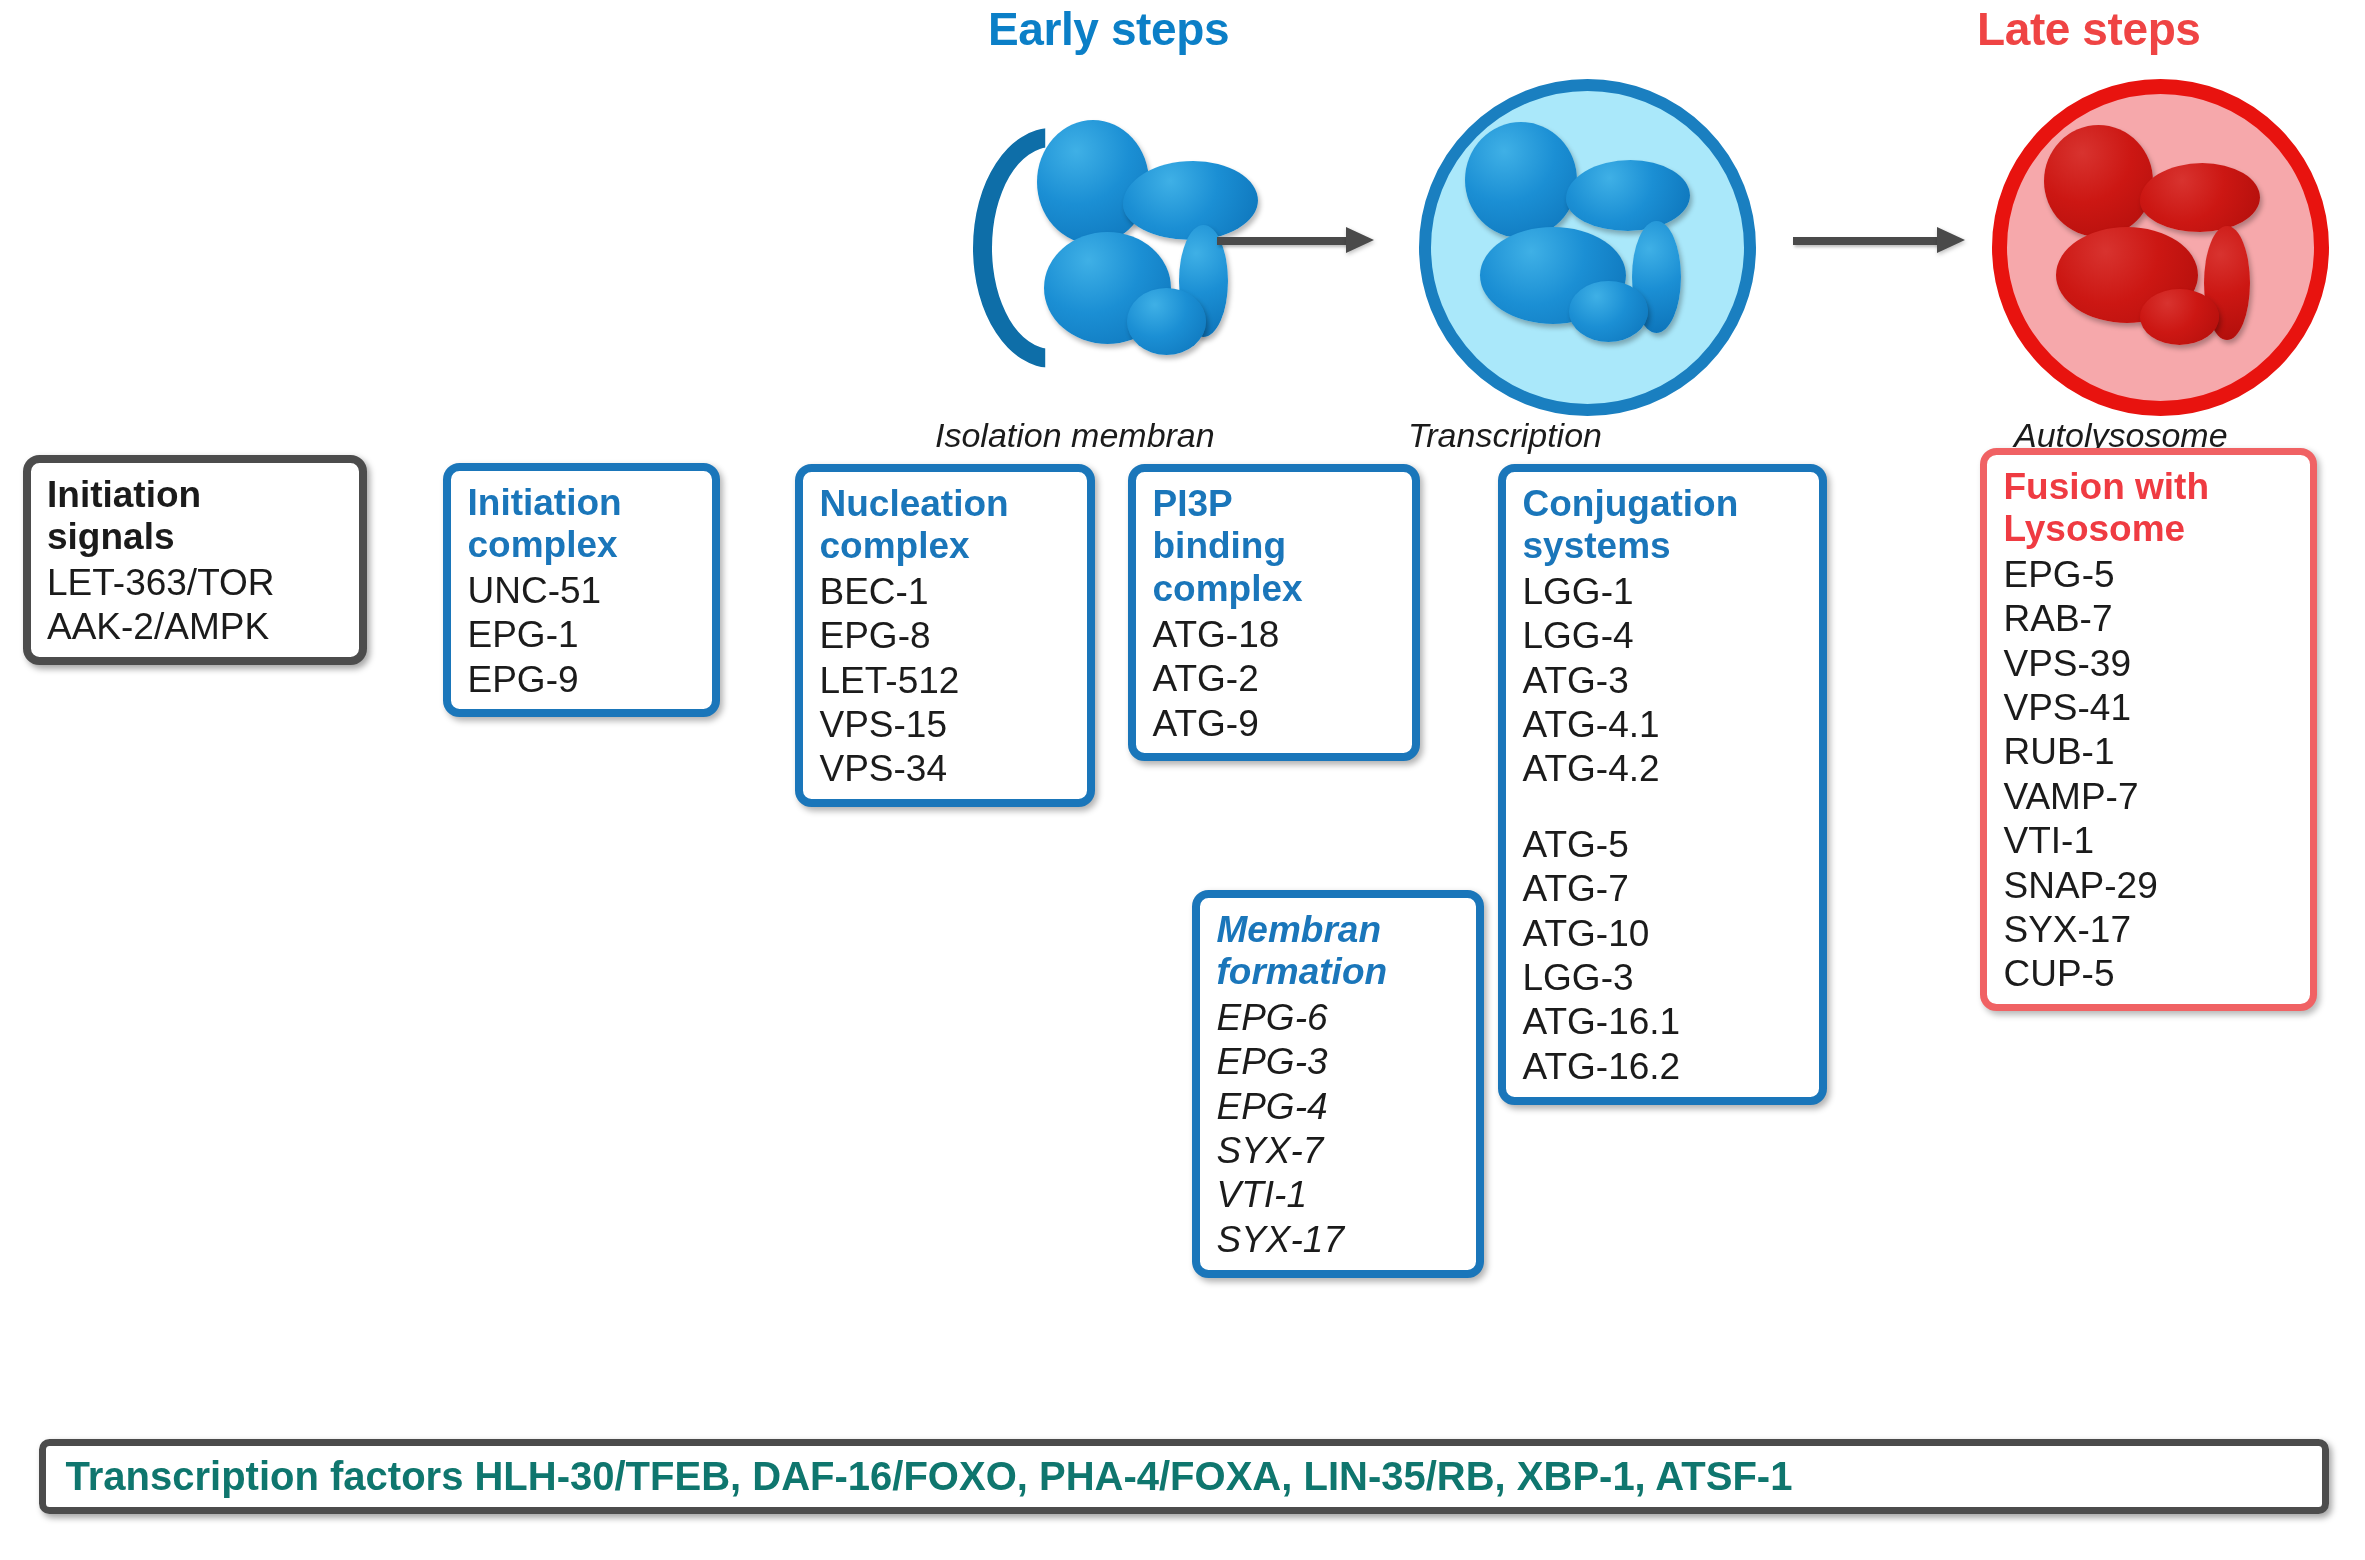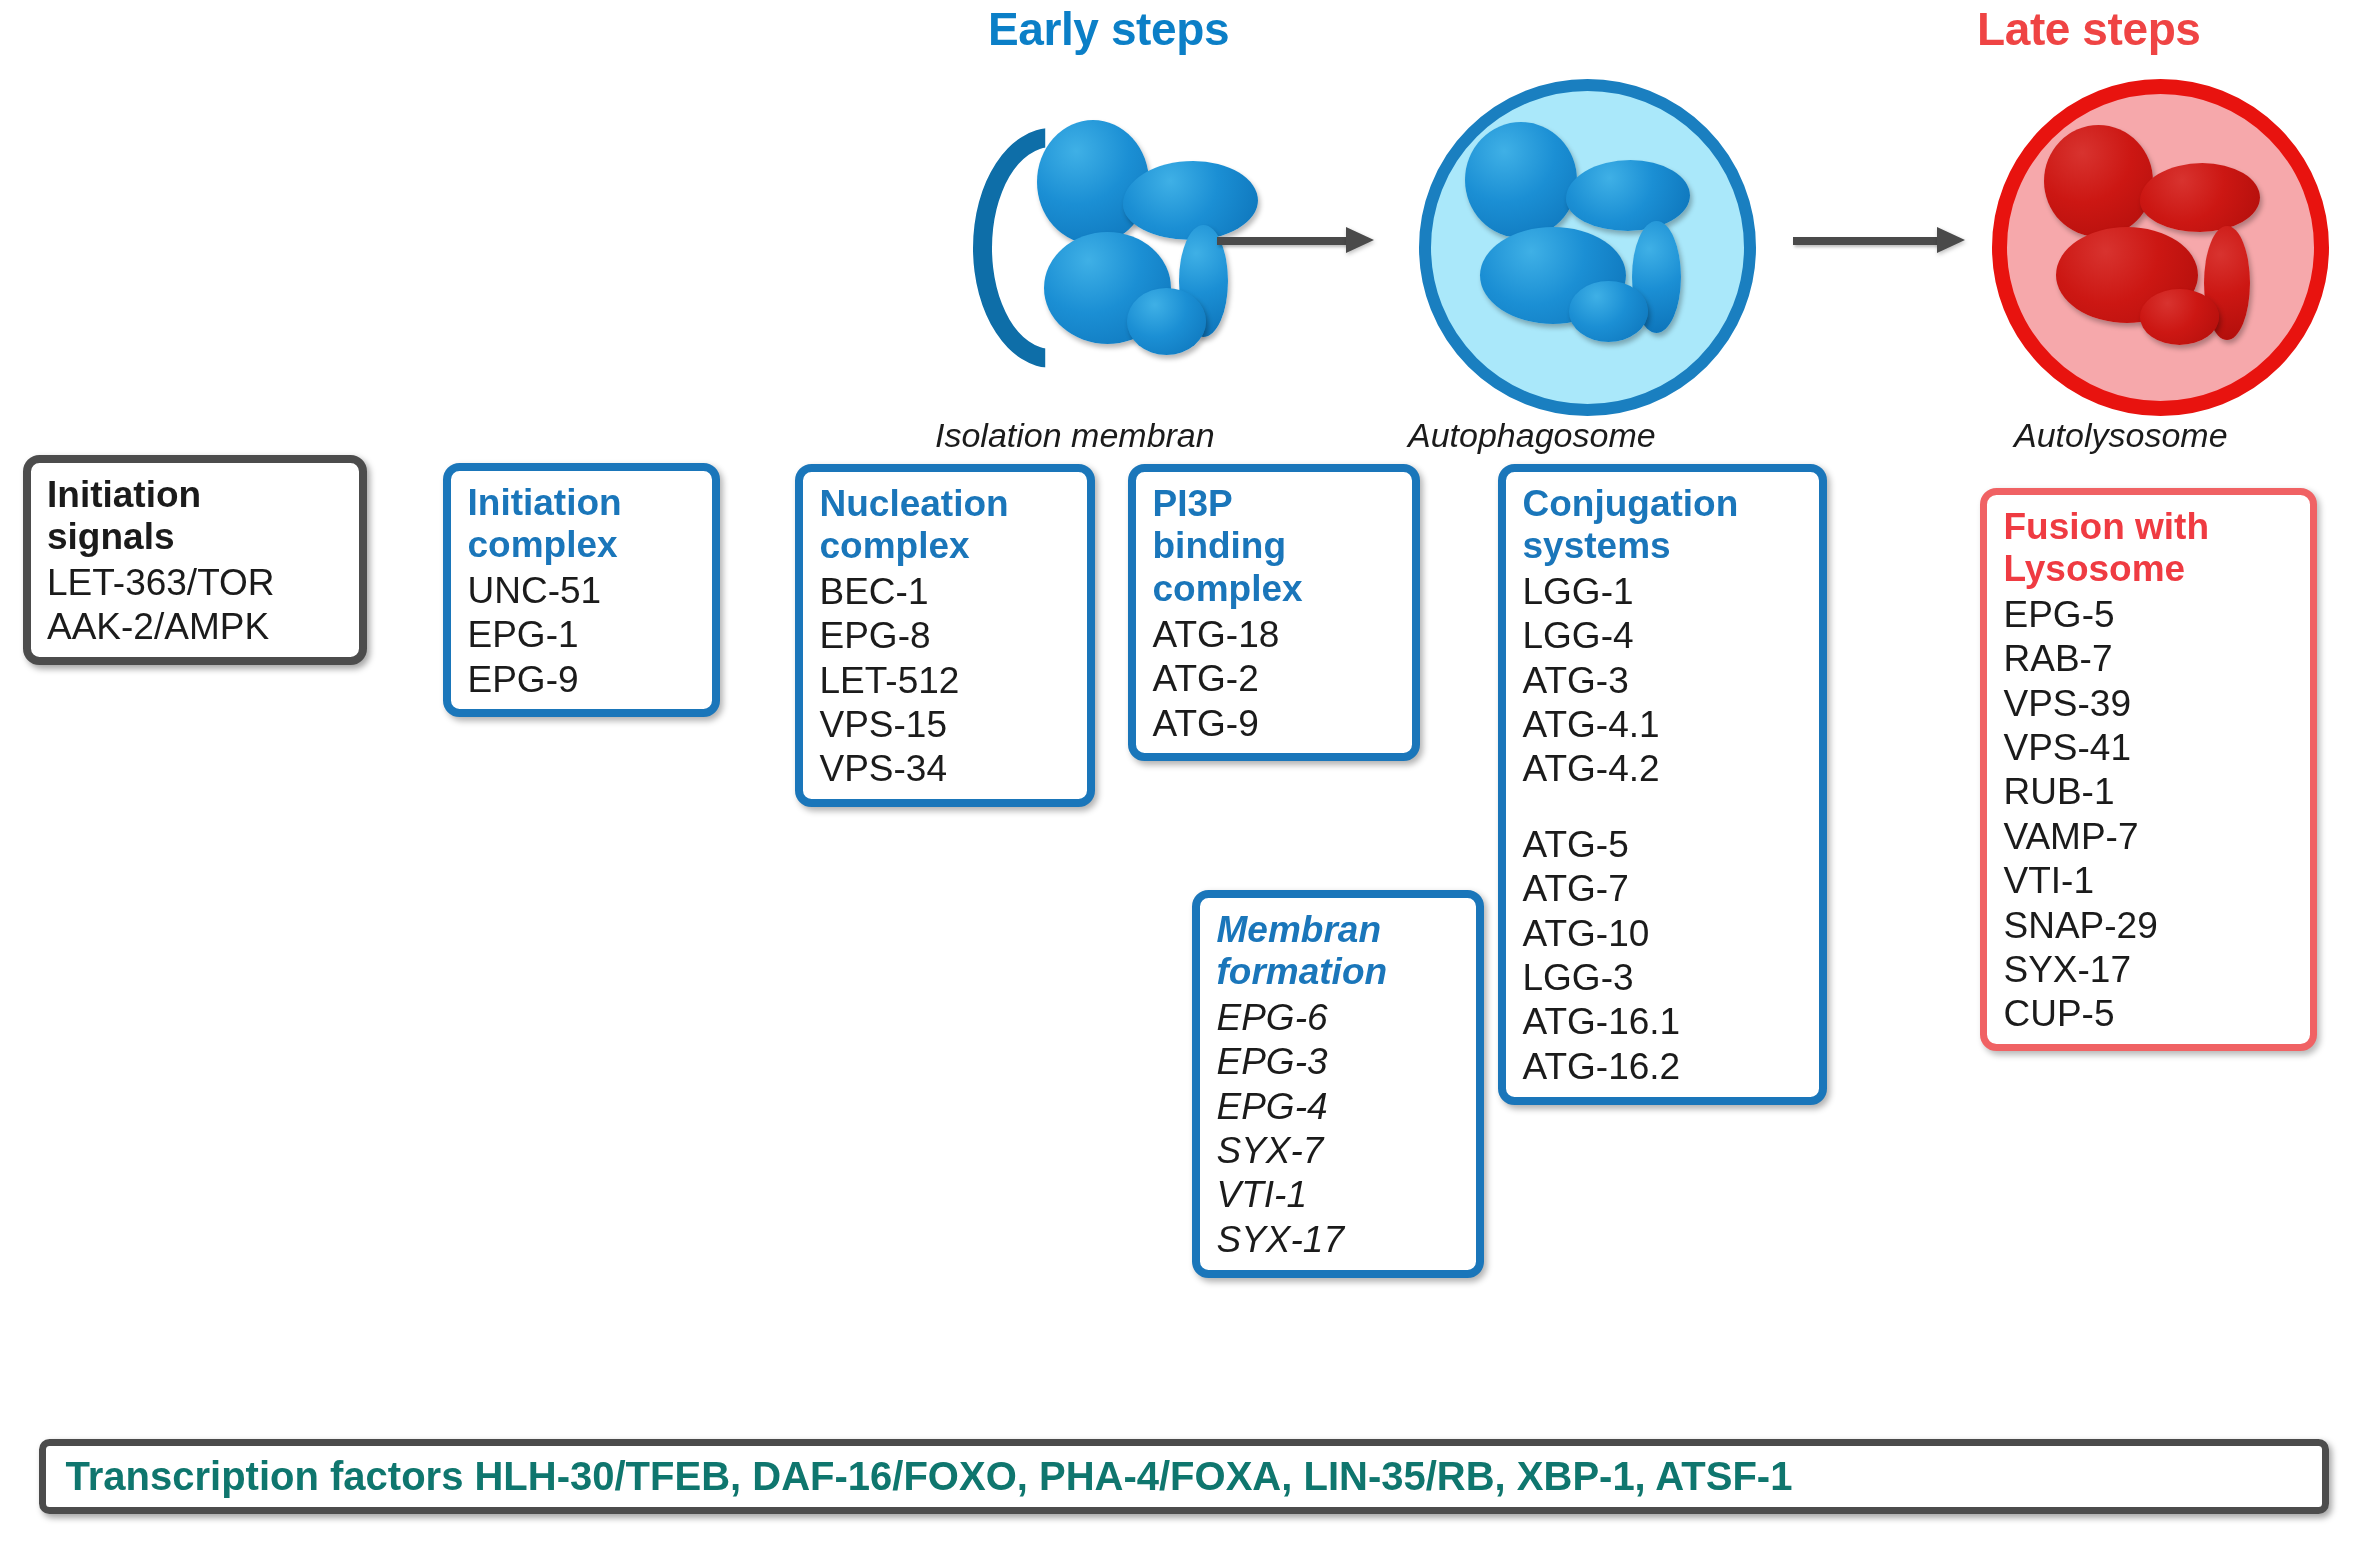--- a/index.html
+++ b/index.html
@@ -140,21 +140,21 @@
     white-space: nowrap;
   }
   .gene-list li.spacer { height: 31px; }
 
   #box-initiation-signals  { left: 22.5px;   top: 455px;  width: 344px; }
   #box-initiation-complex  { left: 443px;  top: 463px;  width: 277px; }
   #box-nucleation          { left: 795px; top: 464px;  width: 300px; }
   #box-pi3p                { left: 1128px; top: 464px;  width: 292px; }
   #box-membran             { left: 1192px; top: 890px; width: 292px; font-style: italic; }
   #box-conjugation         { left: 1498px; top: 464px;  width: 329px; }
-  #box-fusion              { left: 1980px; top: 488px;  width: 337px; }
+  #box-fusion              { left: 1980px; top: 448px;  width: 337px; }
 
   
   #tf-bar {
     position: absolute;
     left: 39px; top: 1439px;
     width: 2290px; height: 75px;
     box-sizing: border-box;
     border: 7.5px solid #4c4c4c;
     border-radius: 10.5px;
     background: #ffffff;
@@ -209,21 +209,21 @@
   <div class="organelle" id="autolysosome">
     <div class="shell"></div>
     <div class="blob red" style="left:52px; top:46px; width:109px; height:112px;"></div>
     <div class="blob red" style="left:148px; top:84px; width:120px; height:69px; border-radius:52% 48% 50% 50%/55% 50% 50% 45%;"></div>
     <div class="blob red" style="left:64px; top:148px; width:142px; height:96px;"></div>
     <div class="blob red" style="left:212px; top:147px; width:46px; height:114px;"></div>
     <div class="blob red" style="left:148px; top:210px; width:79px; height:56px;"></div>
   </div>
 
   <div class="caption" id="cap-iso">Isolation membran</div>
-  <div class="caption" id="cap-auto">Autophagosome</div>
+  <div class="caption" id="cap-auto">Transcription</div>
   <div class="caption" id="cap-lyso">Autolysosome</div>
 
   <div class="gene-box gray" id="box-initiation-signals">
     <div class="gene-title t-gray">Initiation
 signals</div>
     <ul class="gene-list">
       <li>LET-363/TOR</li>
       <li>AAK-2/AMPK</li>
     </ul>
   </div>

